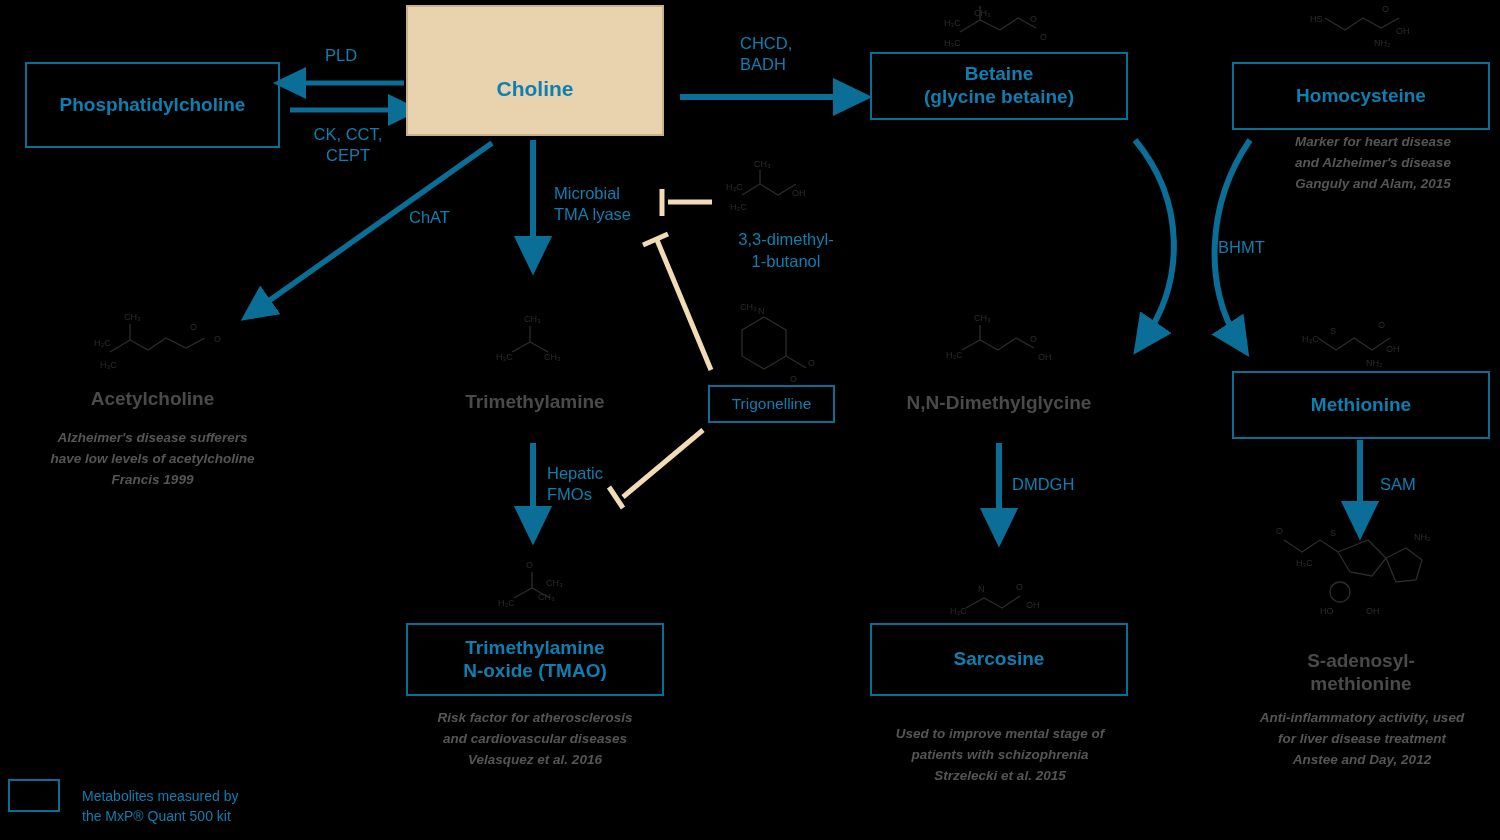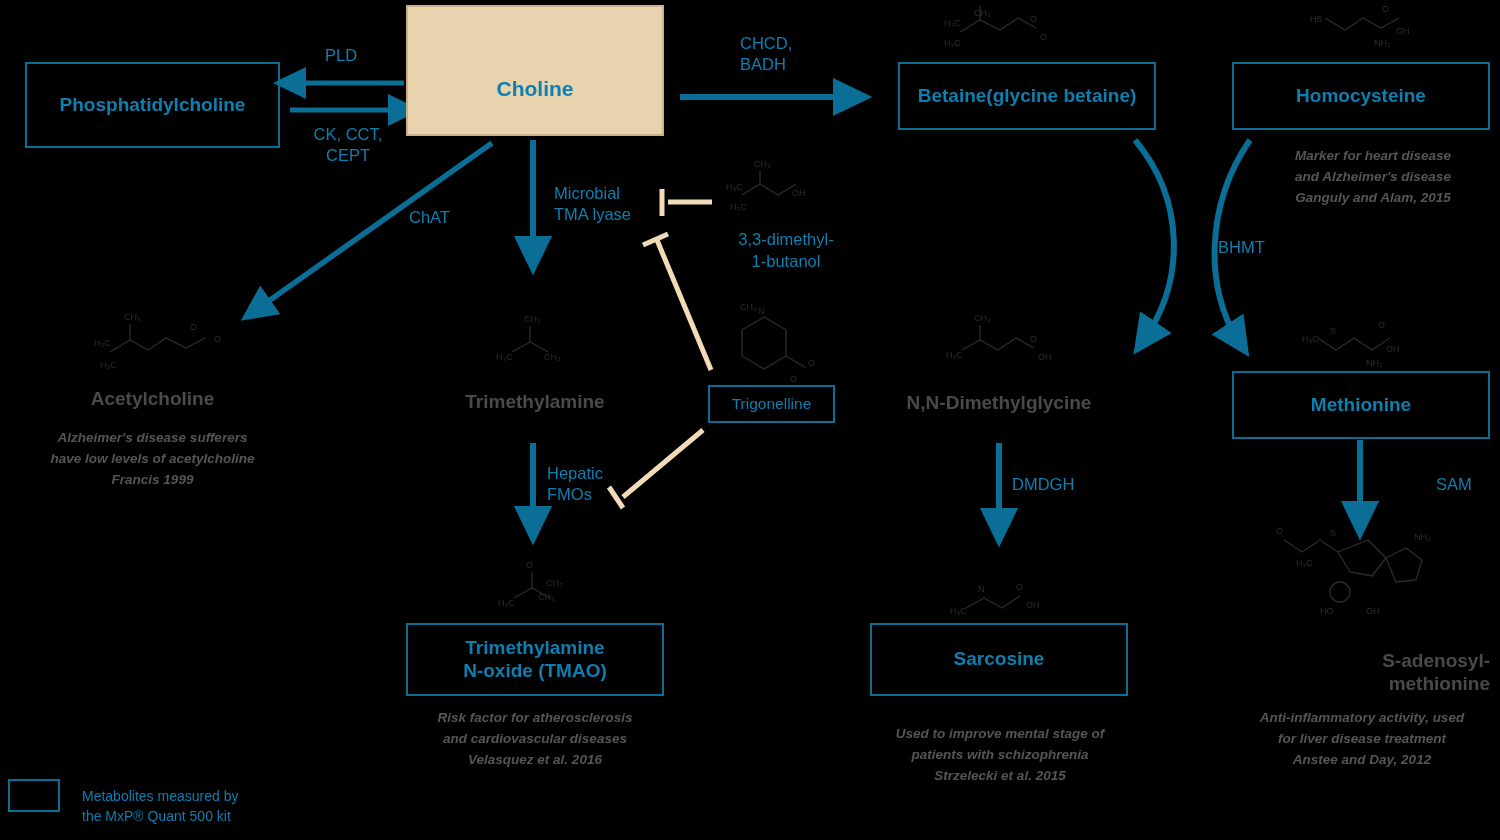--- a/index.html
+++ b/index.html
@@ -260,21 +260,21 @@
   </svg>
 
   <div class="node box" style="left:25px; top:62px; width:255px; height:86px;">
     <span>Phosphatidylcholine</span>
   </div>
 
   <div class="node box filled" style="left:406px; top:5px; width:258px; height:131px; font-size:21px;">
     <span style="margin-top:36px;">Choline</span>
   </div>
 
-  <div class="node box" style="left:870px; top:62px; width:258px; height:68px; flex-direction:row;margin-left:28px;">
+  <div class="node box" style="left:870px; top:52px; width:258px; height:68px; flex-direction:column;">
     <span>Betaine</span>
     <span>(glycine betaine)</span>
   </div>
 
   <div class="node box" style="left:1232px; top:62px; width:258px; height:68px;">
     <span>Homocysteine</span>
   </div>
 
   <div class="node plain-label" style="left:25px; top:388px; width:255px;">
     <span>Acetylcholine</span>
@@ -303,21 +303,21 @@
 
   <div class="node box" style="left:406px; top:623px; width:258px; height:73px; flex-direction:column;">
     <span>Trimethylamine</span>
     <span>N-oxide (TMAO)</span>
   </div>
 
   <div class="node box" style="left:870px; top:623px; width:258px; height:73px;">
     <span>Sarcosine</span>
   </div>
 
-  <div class="node plain-label" style="left:1232px; top:650px; width:258px;text-align:right;">
+  <div class="node plain-label" style="left:1232px; top:650px; width:258px;">
     <div>S-adenosyl-</div>
     <div>methionine</div>
   </div>
 
   <div class="enzyme" style="left:325px; top:45px;">
     <span>PLD</span>
   </div>
 
   <div class="enzyme" style="left:306px; top:124px; text-align:center; width:84px;">
     <div>CK, CCT,</div>
@@ -344,31 +344,31 @@
 
   <div class="enzyme" style="left:547px; top:463px; width:90px;">
     <div>Hepatic</div>
     <div>FMOs</div>
   </div>
 
   <div class="enzyme" style="left:1012px; top:474px;">
     <span>DMDGH</span>
   </div>
 
-  <div class="enzyme" style="left:1436px; top:474px;text-align:right;">
+  <div class="enzyme" style="left:1380px; top:474px;text-align:right;">
     <span>SAM</span>
   </div>
 
   <div class="note" style="left:20px; top:428px; width:265px;">
     <div>Alzheimer's disease sufferers</div>
     <div>have low levels of acetylcholine</div>
     <div>Francis 1999</div>
   </div>
 
-  <div class="note" style="left:1248px; top:146px; width:250px; text-align:center;">
+  <div class="note" style="left:1248px; top:132px; width:250px; text-align:center;">
     <div>Marker for heart disease</div>
     <div>and Alzheimer's disease</div>
     <div>Ganguly and Alam, 2015</div>
   </div>
 
   <div class="note" style="left:400px; top:708px; width:270px;">
     <div>Risk factor for atherosclerosis</div>
     <div>and cardiovascular diseases</div>
     <div>Velasquez et al. 2016</div>
   </div>

